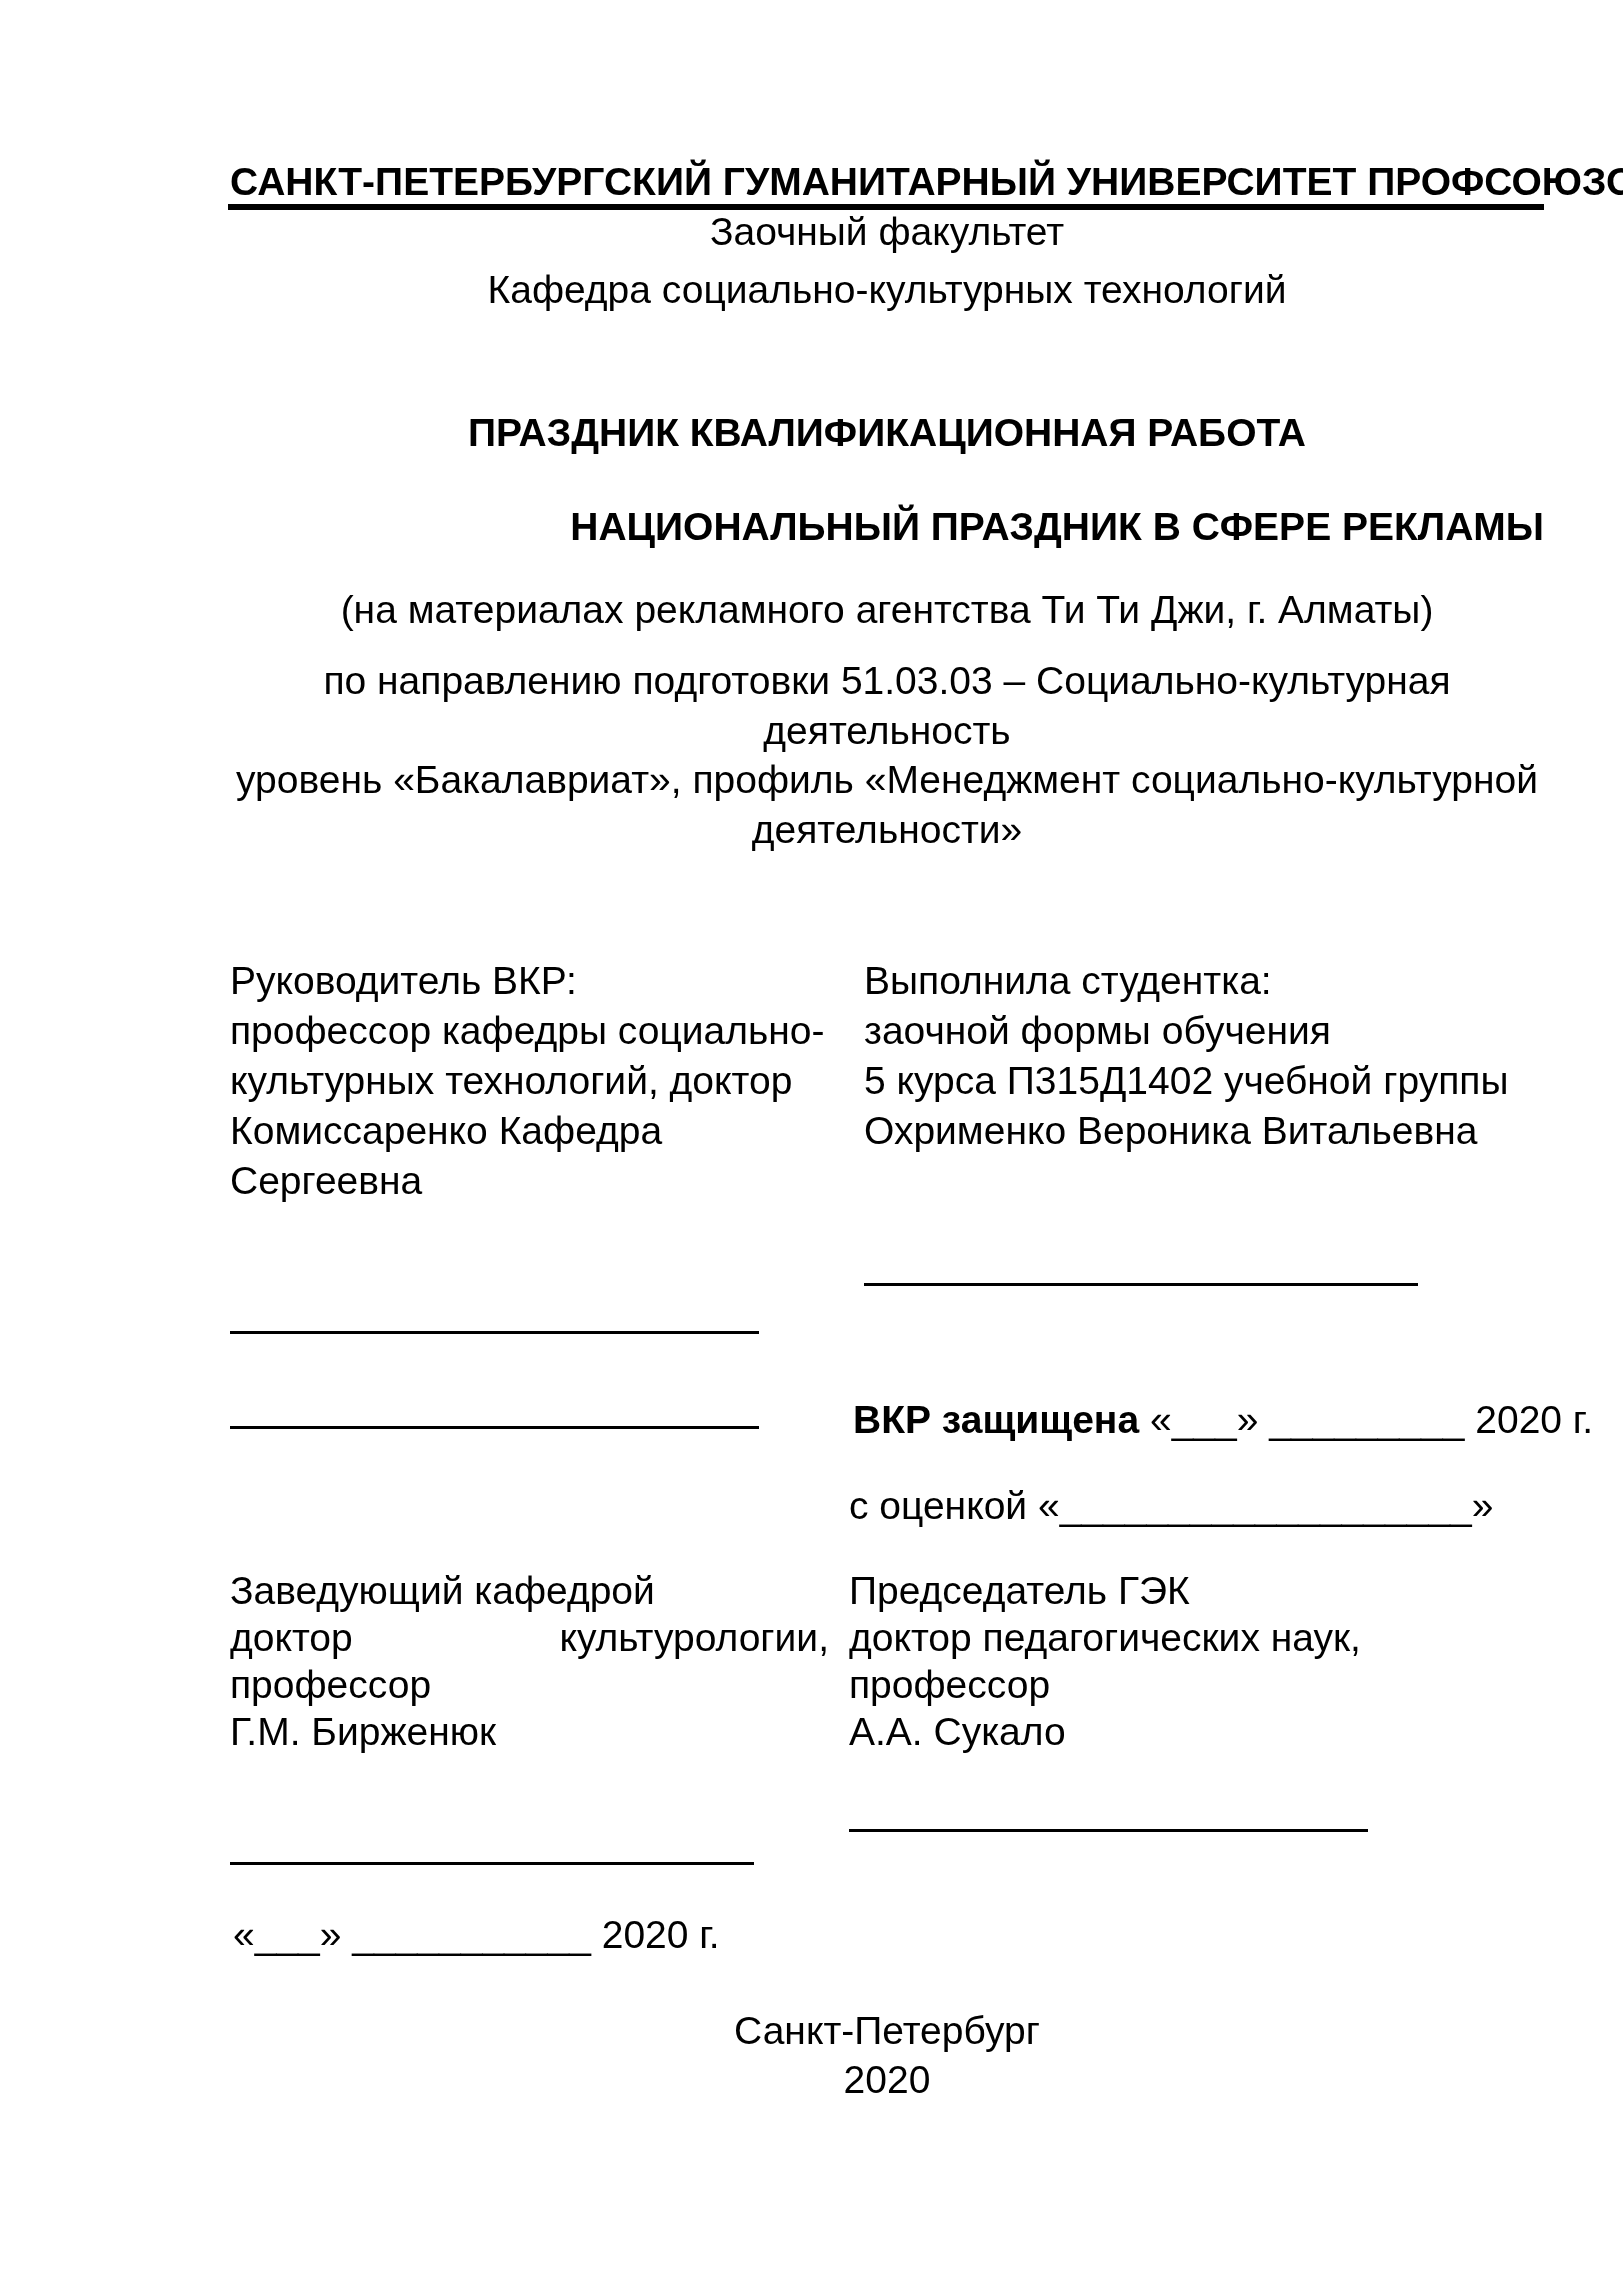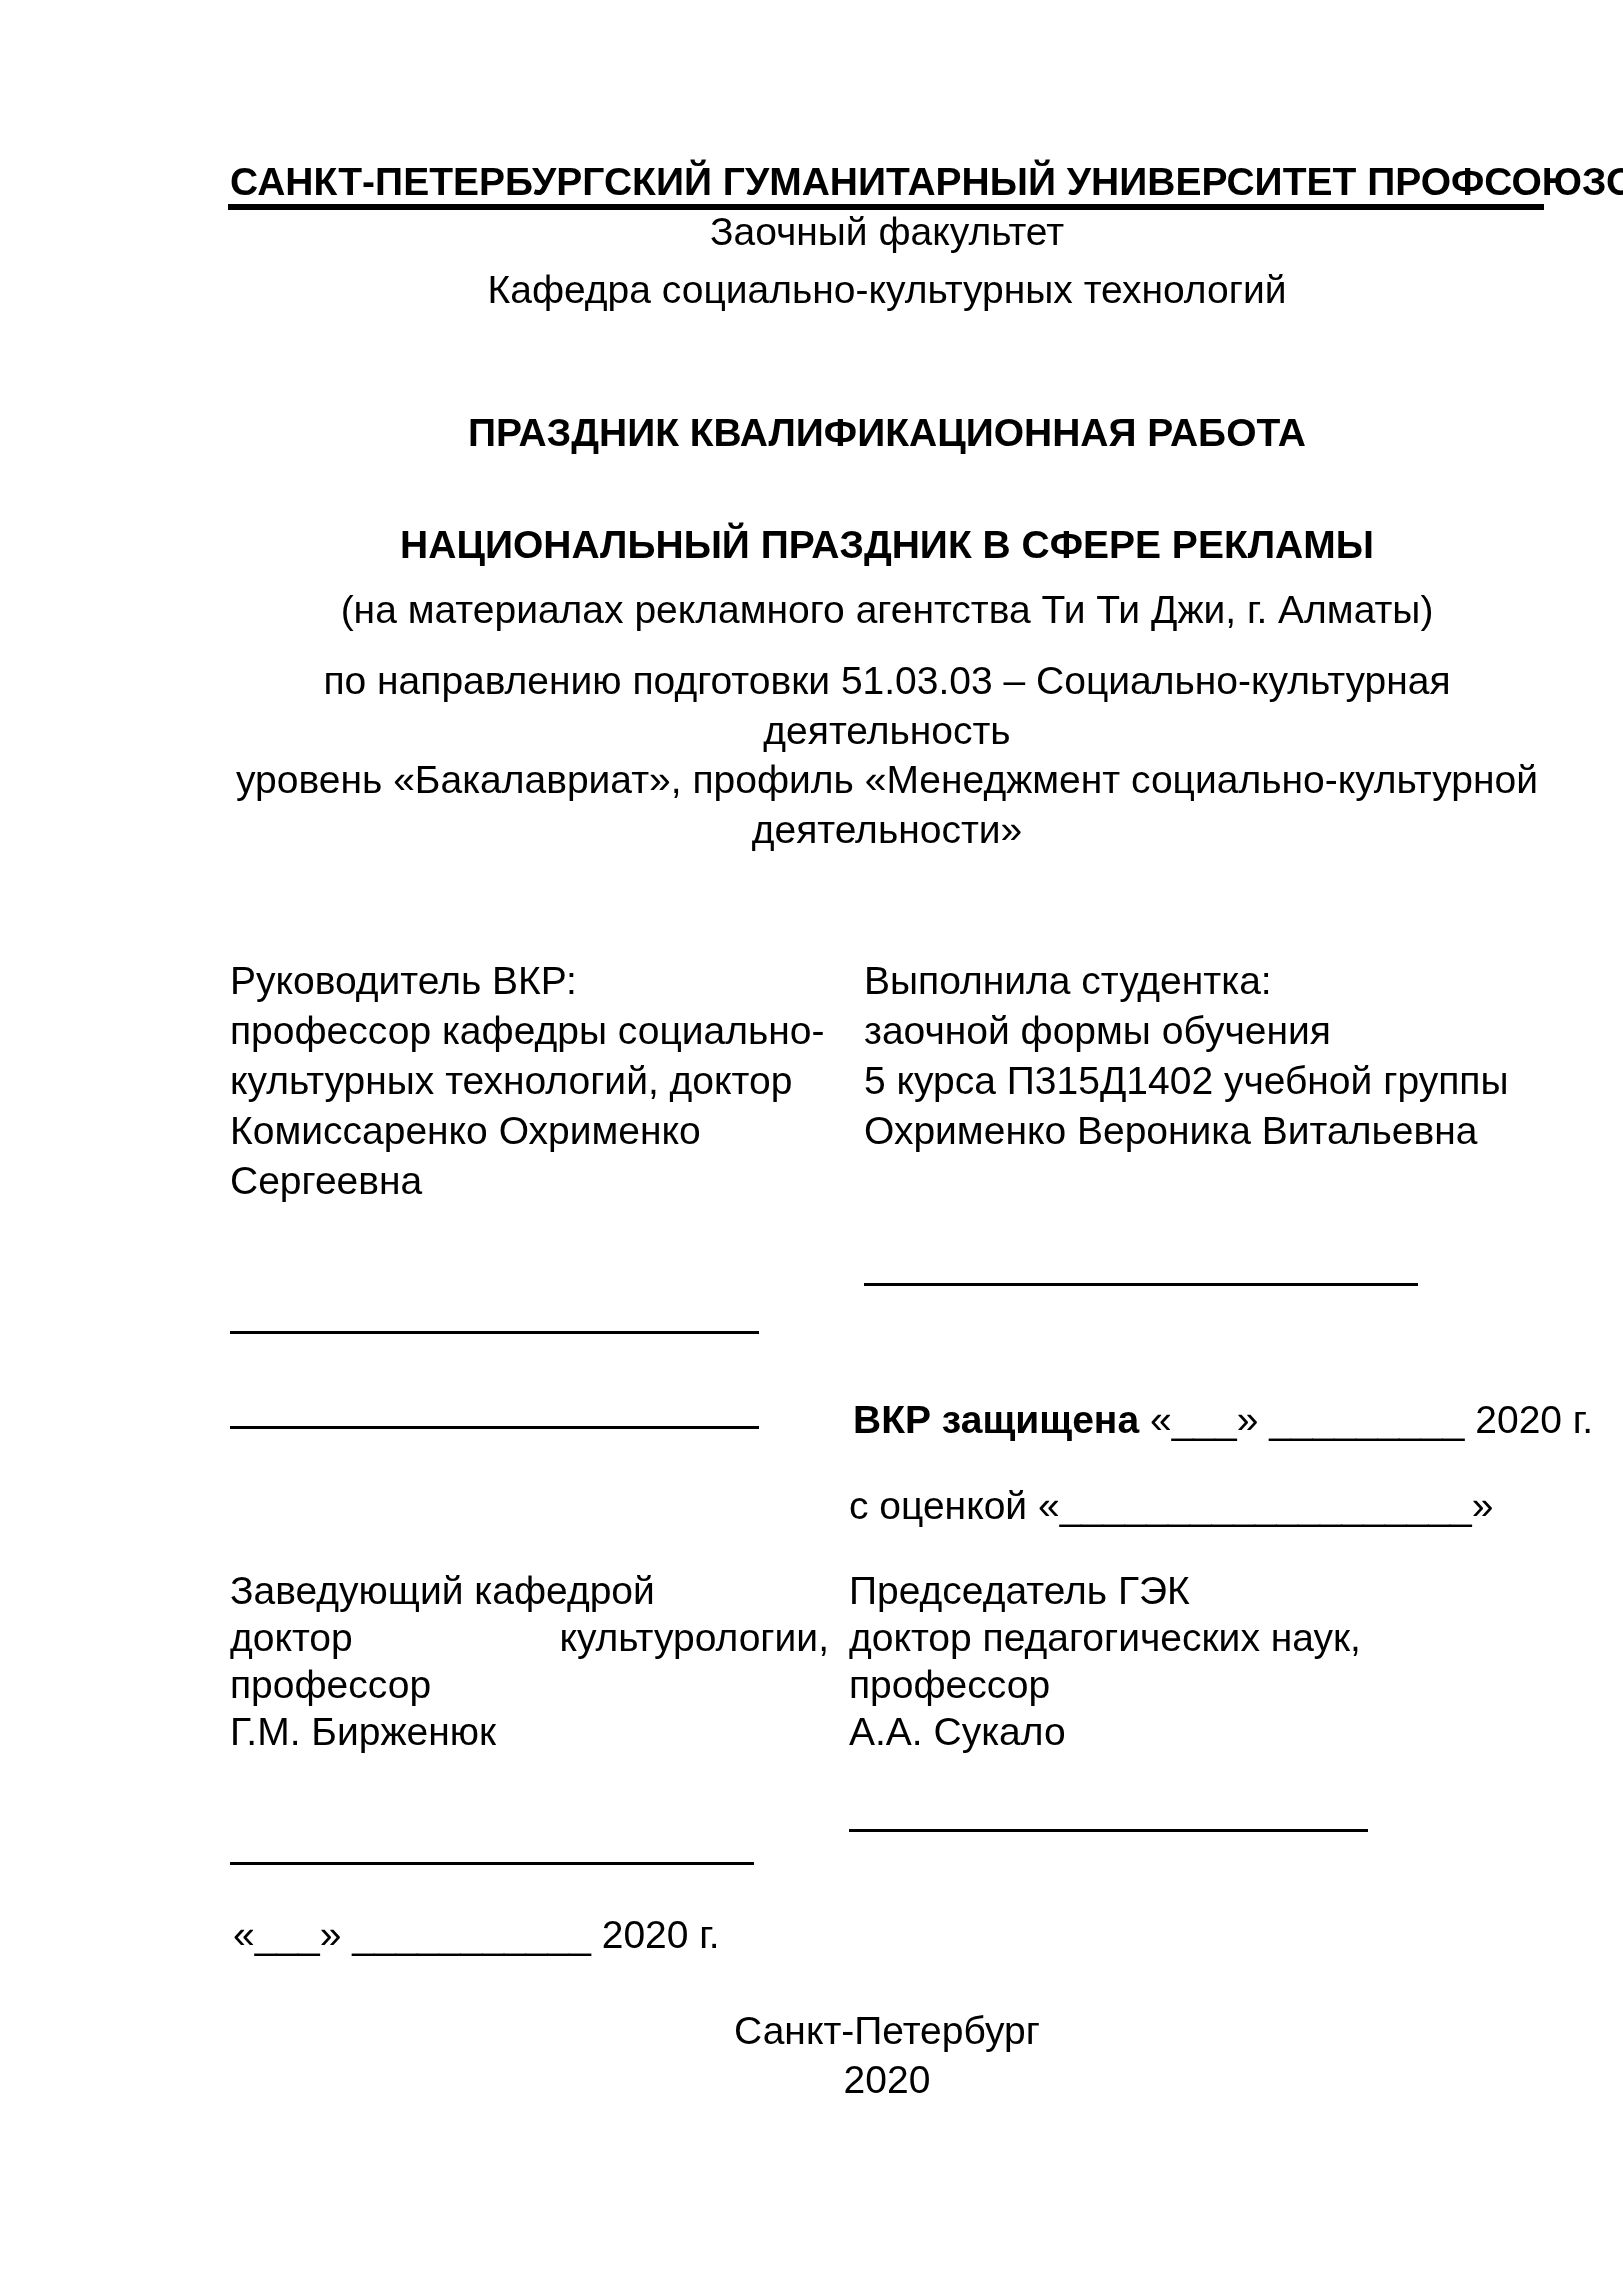--- a/index.html
+++ b/index.html
@@ -26,32 +26,32 @@
 <body>
 
 <div class="page">
 
   <div class="abs center b" style="top:157px;">САНКТ-ПЕТЕРБУРГСКИЙ ГУМАНИТАРНЫЙ УНИВЕРСИТЕТ ПРОФСОЮЗОВ</div>
   <div class="rule" style="top:204px;left:228px;width:1316px;height:5.5px;"></div>
   <div class="abs center" style="top:207px;">Заочный факультет</div>
   <div class="abs center" style="top:265px;">Кафедра социально-культурных технологий</div>
 
   <div class="abs center b" style="top:408px;">ПРАЗДНИК КВАЛИФИКАЦИОННАЯ РАБОТА</div>
-  <div class="abs center b" style="top:520px;">НАЦИОНАЛЬНЫЙ ПРАЗДНИК В СФЕРЕ РЕКЛАМЫ</div>
+  <div class="abs center b" style="top:502px;text-align:right;">НАЦИОНАЛЬНЫЙ ПРАЗДНИК В СФЕРЕ РЕКЛАМЫ</div>
   <div class="abs center" style="top:585px;">(на материалах рекламного агентства Ти Ти Джи, г. Алматы)</div>
   <div class="abs center" style="top:656px;">по направлению подготовки 51.03.03 – Социально-культурная</div>
   <div class="abs center" style="top:706px;">деятельность</div>
   <div class="abs center" style="top:755px;">уровень «Бакалавриат», профиль «Менеджмент социально-культурной</div>
   <div class="abs center" style="top:805px;">деятельности»</div>
 
   <div class="abs col" style="top:956px;left:230px;">
     <div>Руководитель ВКР:</div>
     <div>профессор кафедры социально-</div>
     <div>культурных технологий, доктор</div>
-    <div>Комиссаренко Охрименко</div>
+    <div>Комиссаренко Кафедра</div>
     <div>Сергеевна</div>
   </div>
 
   <div class="abs col" style="top:956px;left:864px;">
     <div>Выполнила студентка:</div>
     <div>заочной формы обучения</div>
     <div>5 курса П315Д1402 учебной группы</div>
     <div>Охрименко Вероника Витальевна</div>
   </div>
 

